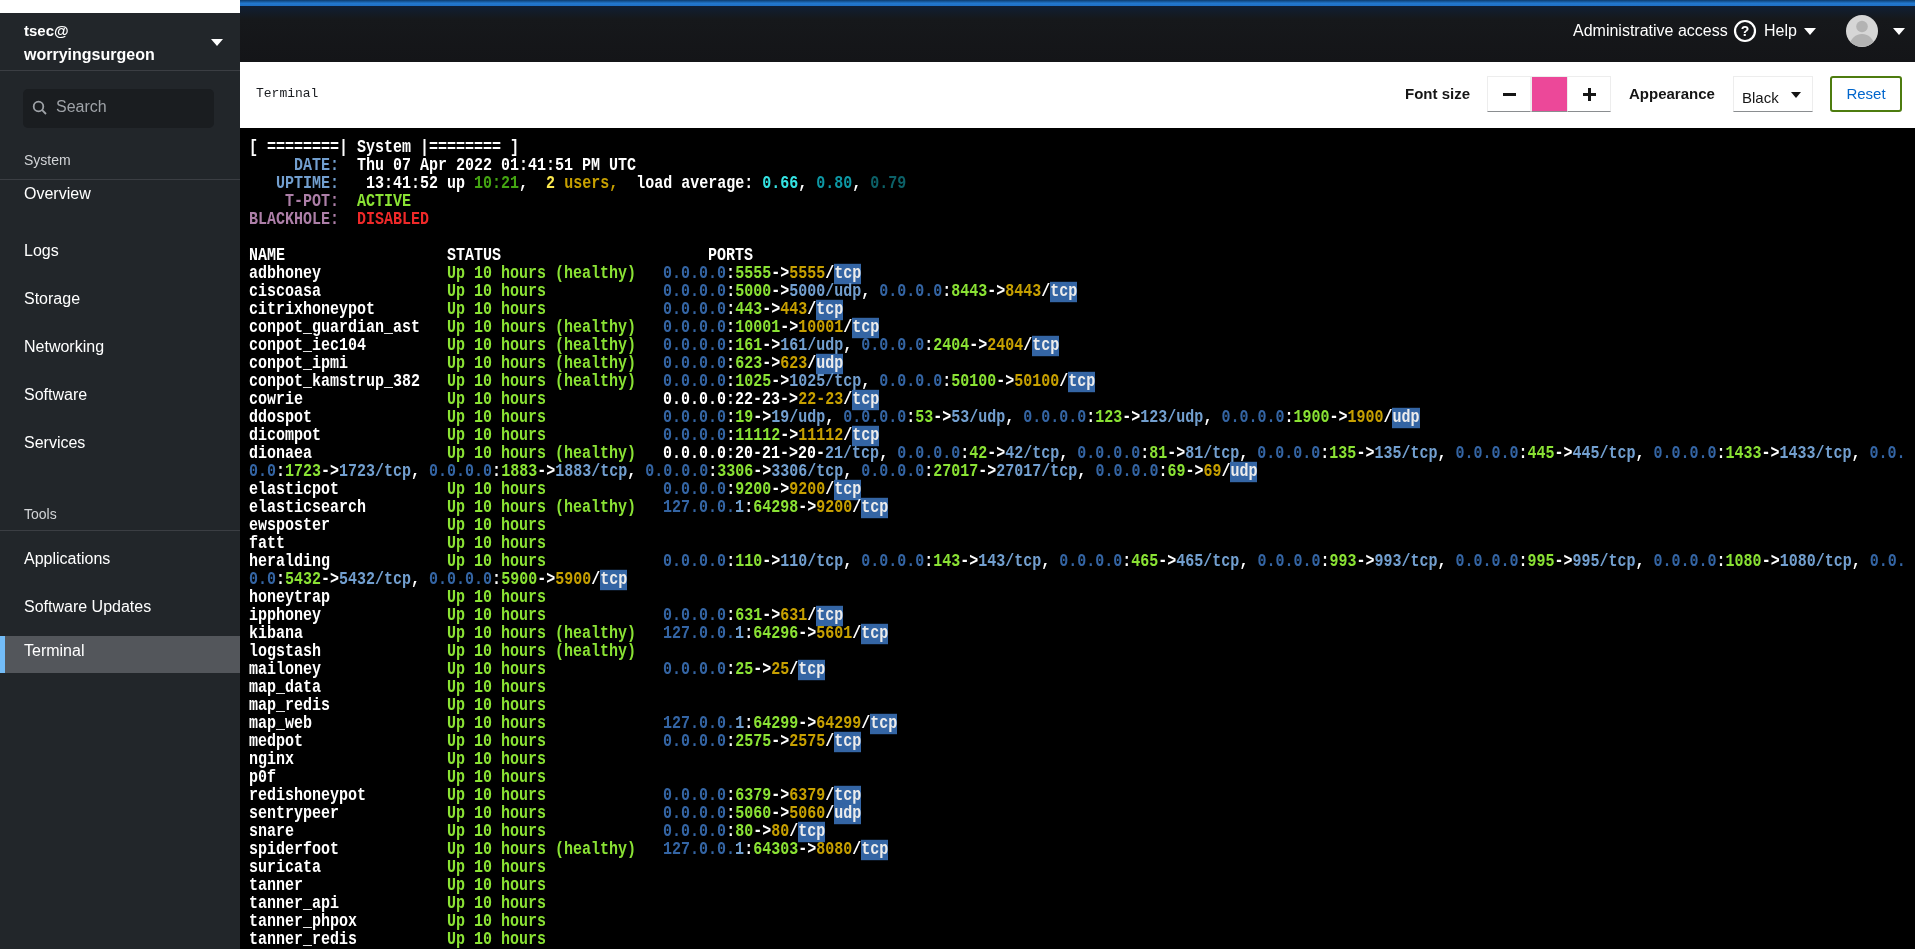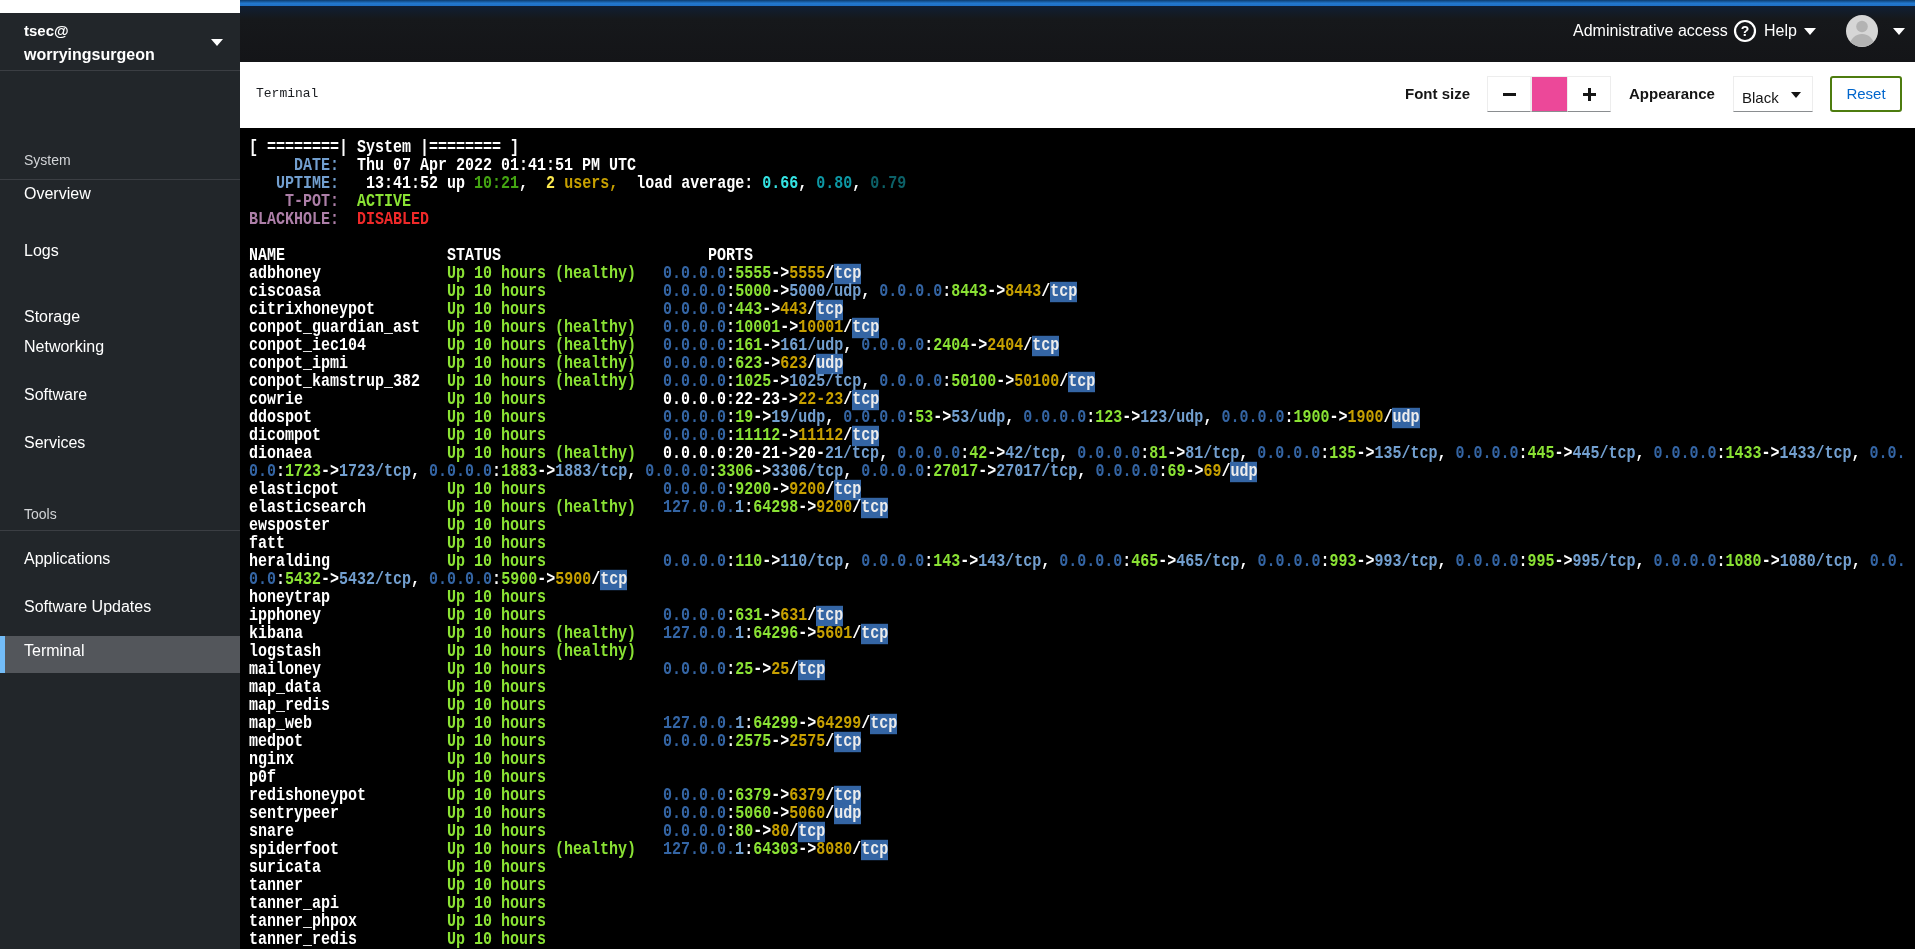--- a/index.html
+++ b/index.html
@@ -39,27 +39,34 @@
 .y { color:#c7a000; } .Y { color:#fce94f; } .m { color:#ad7fa8; } .r { color:#ef2929; }
 .c1 { color:#34e2e2; } .c2 { color:#0d98a5; } .c3 { color:#0c6168; }
 .hl { color:#ececec; background:#3465a4; }
 </style></head>
 <body>
 <div id="sidebar">
   <div class="hdr" style="top:9px; font-size:15px;">tsec@</div>
   <div class="hdr" style="top:33px; font-size:16px;">worryingsurgeon</div>
   <div id="sb-caret"></div>
   <div class="divider" style="top:57px"></div>
+  <div id="search">
+    <svg width="16" height="16" viewBox="0 0 16 16" style="position:absolute;left:9px;top:11px">
+      <circle cx="6.5" cy="6.5" r="4.8" fill="none" stroke="#9fa3a8" stroke-width="1.8"></circle>
+      <line x1="10.2" y1="10.2" x2="14" y2="14" stroke="#9fa3a8" stroke-width="1.8"></line>
+    </svg>
+    <span class="ph">Search</span>
+  </div>
   <div class="sec" style="top:139px">System</div>
   <div class="divider" style="top:166px"></div>
   <div class="sec" style="top:493px">Tools</div>
   <div class="divider" style="top:517px"></div>
   <div class="nav" style="top:169px">Overview</div>
     <div class="nav" style="top:226px">Logs</div>
-    <div class="nav" style="top:292px">Storage</div>
+    <div class="nav" style="top:274px">Storage</div>
     <div class="nav" style="top:322px">Networking</div>
     <div class="nav" style="top:370px">Software</div>
     <div class="nav" style="top:418px">Services</div>
     <div class="nav" style="top:534px">Applications</div>
     <div class="nav" style="top:582px">Software Updates</div>
   <div id="termsel">
       <span>Terminal</span>
     </div>
 </div>
 <div id="masthead">

